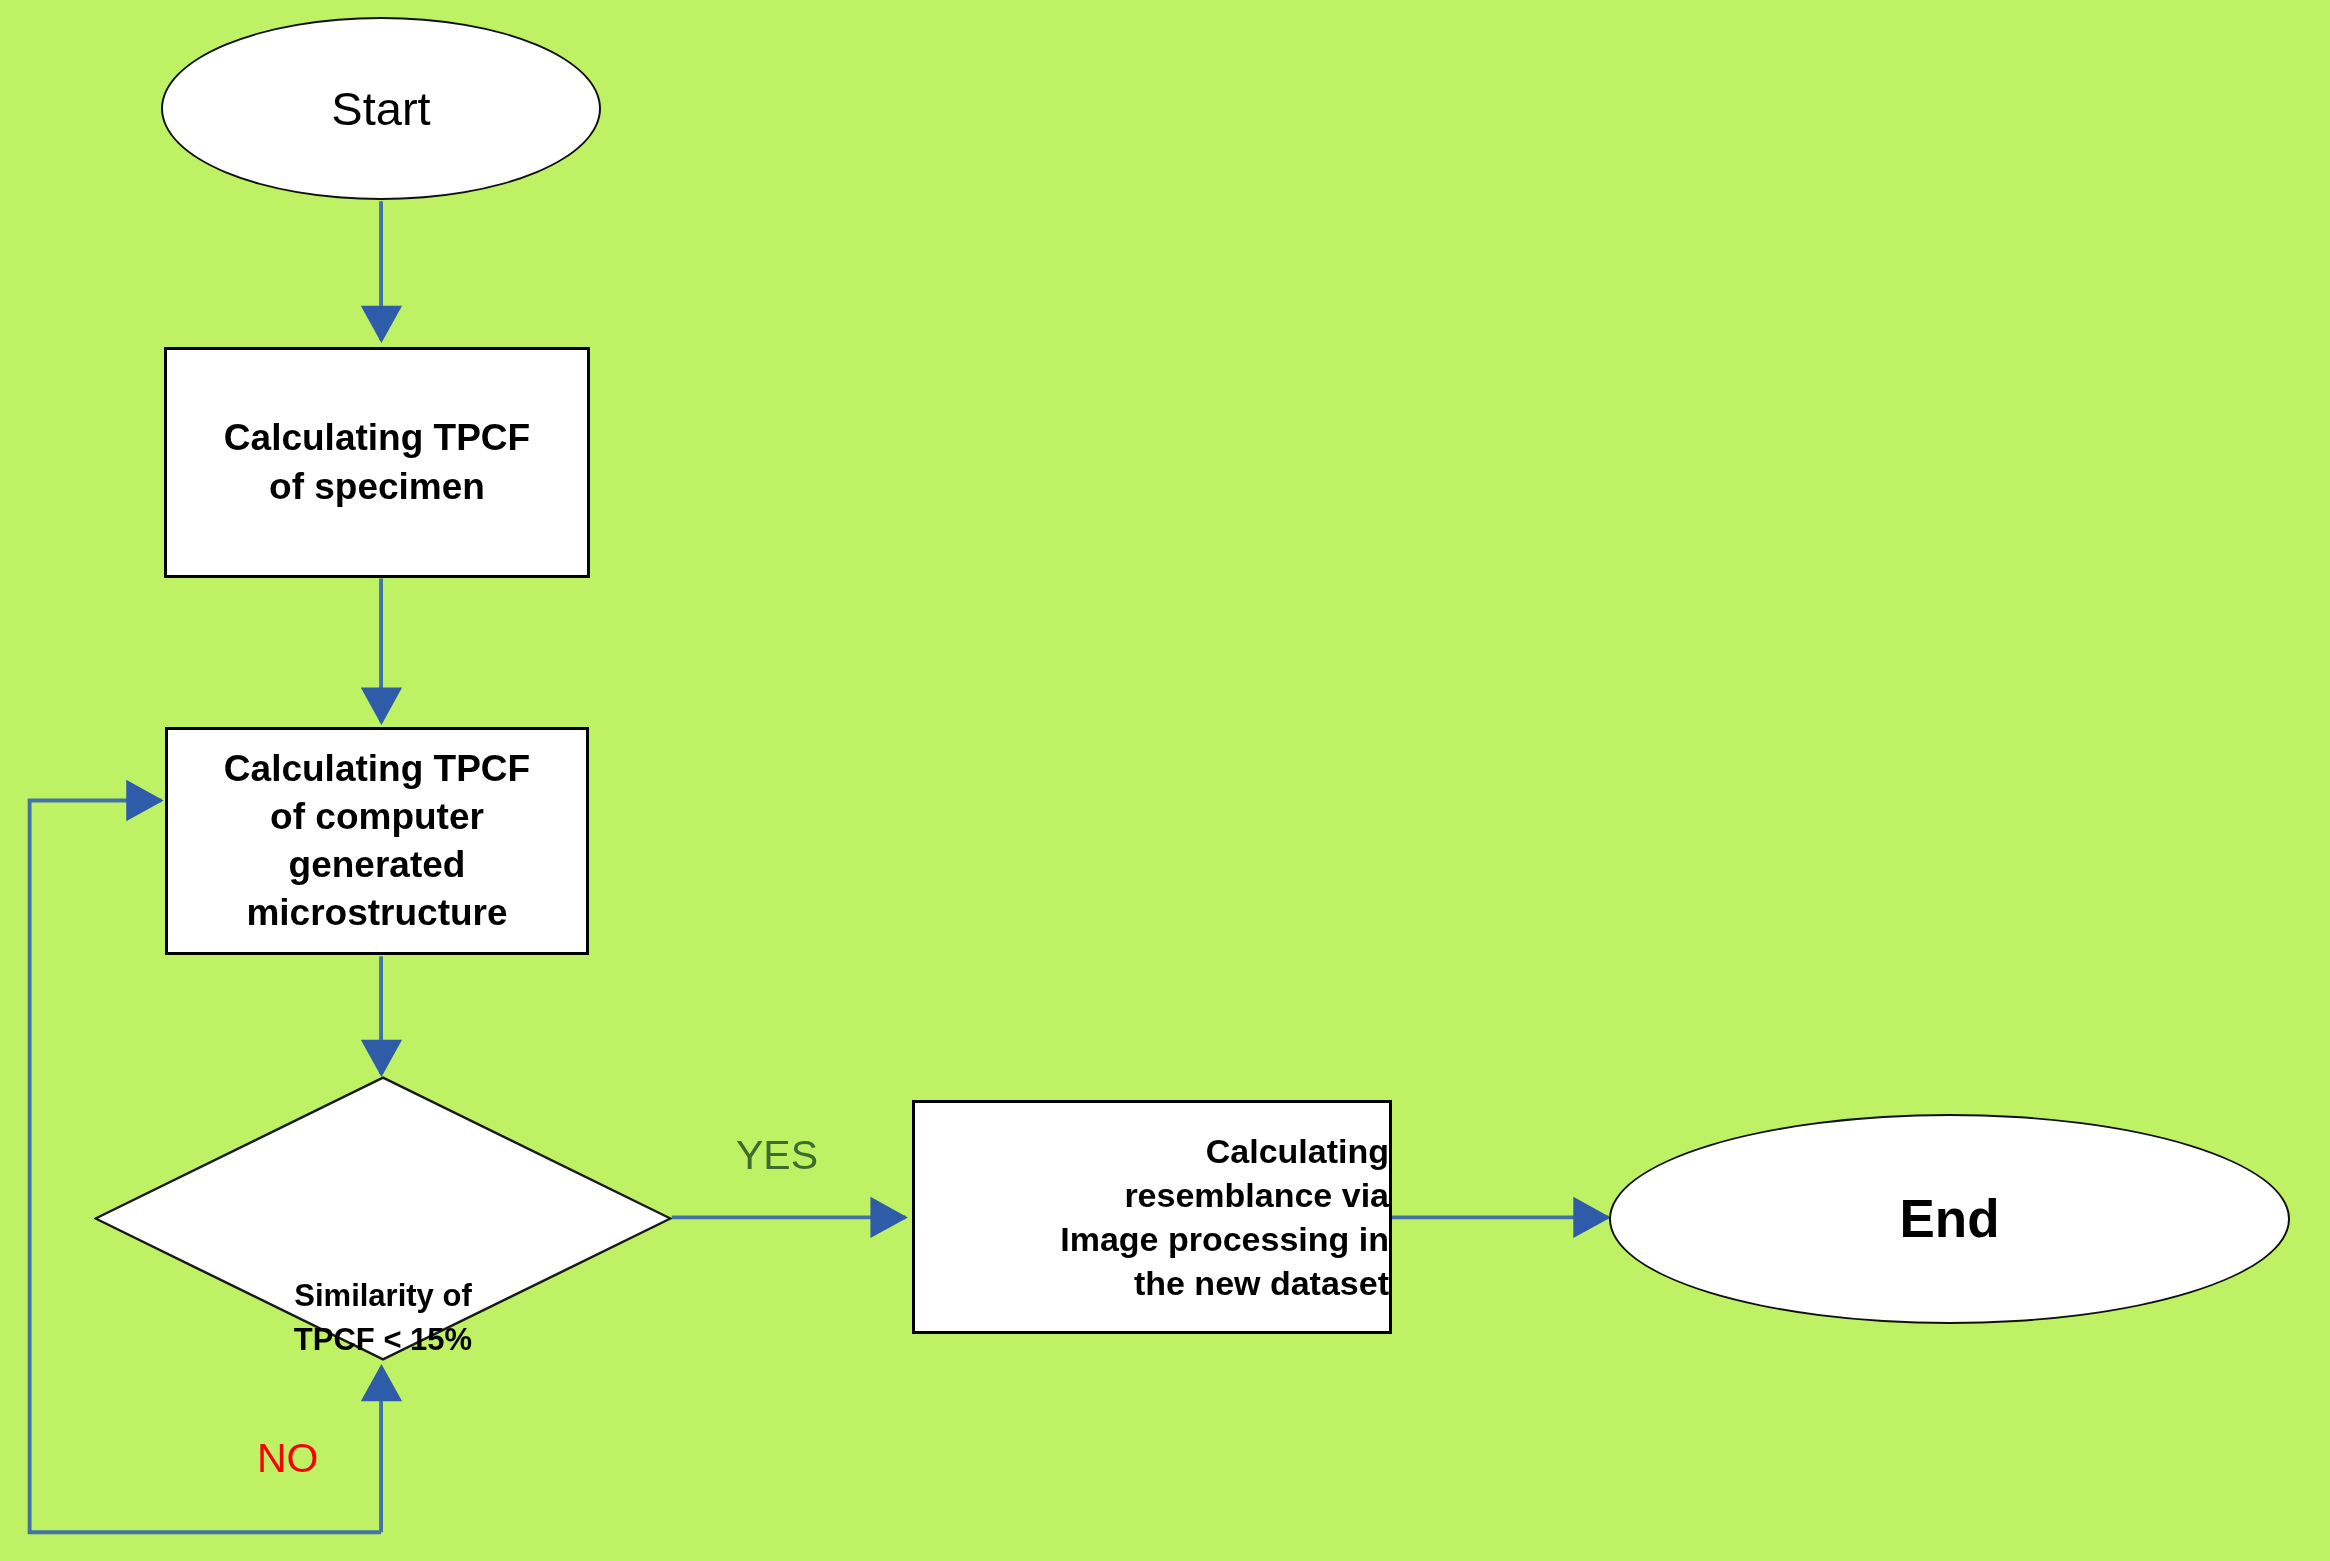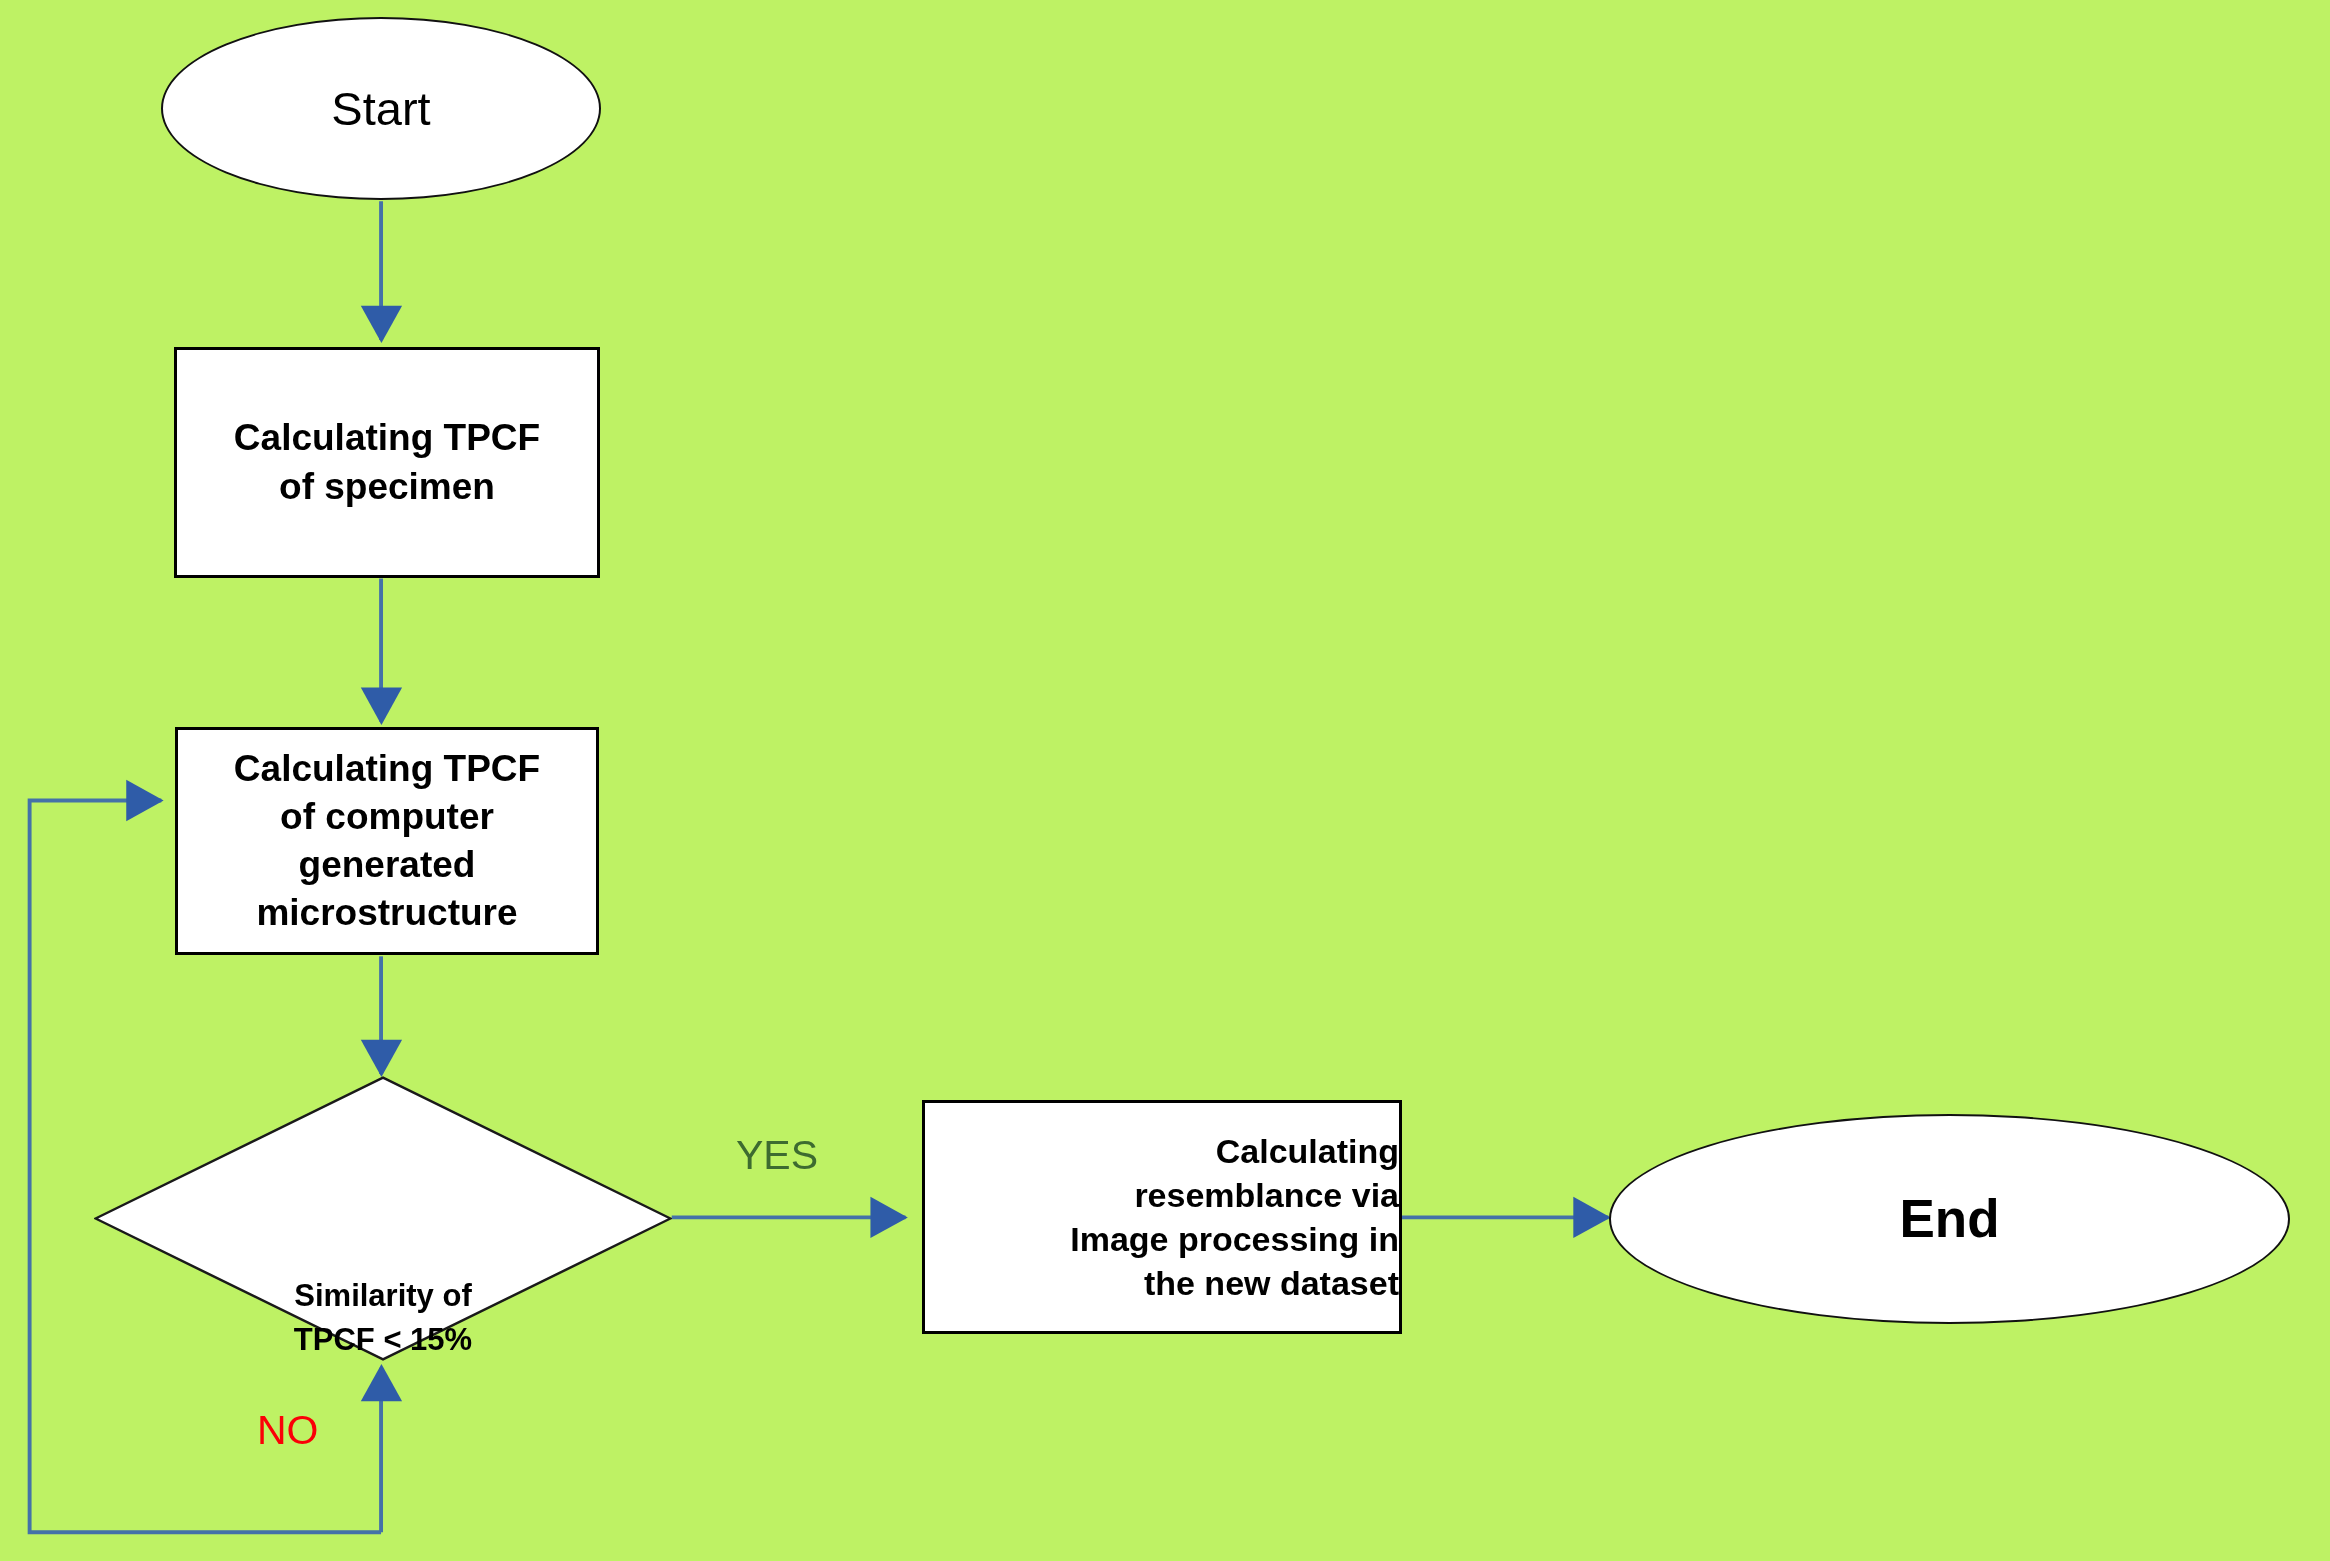--- a/index.html
+++ b/index.html
@@ -50,21 +50,20 @@
   }
   .terminator .node-text {
     font-weight: 400;
     color: #000000;
   }
 
   
   .process {
     border: 3.9px solid #000000;
     background: #ffffff;
-    margin-left: 10px;
   }
   .process .node-text {
     font-weight: 700;
     color: #000000;
   }
 
   
   .decision-wrap {
     position: absolute;
   }
@@ -92,21 +91,21 @@
     line-height: 1.40;
   }
 
   
   .branch-label {
     position: absolute;
     font-weight: 400;
     white-space: nowrap;
   }
   .branch-yes { color: #3d6b30; }
-  .branch-no  { color: #fb0007; }
+  .branch-no  { color: #fb0007; margin-top: 28px; }
 
   
   .start-text   { font-size: 47px; }
   .end-title    { font-size: 53px; display:block; line-height:1.12;font-weight:bold; }
   .end-sub      { font-size: 36px; display:block; line-height:1.22; }
 </style>
 </head>
 <body>
 
 <div id="flowchart-canvas">

